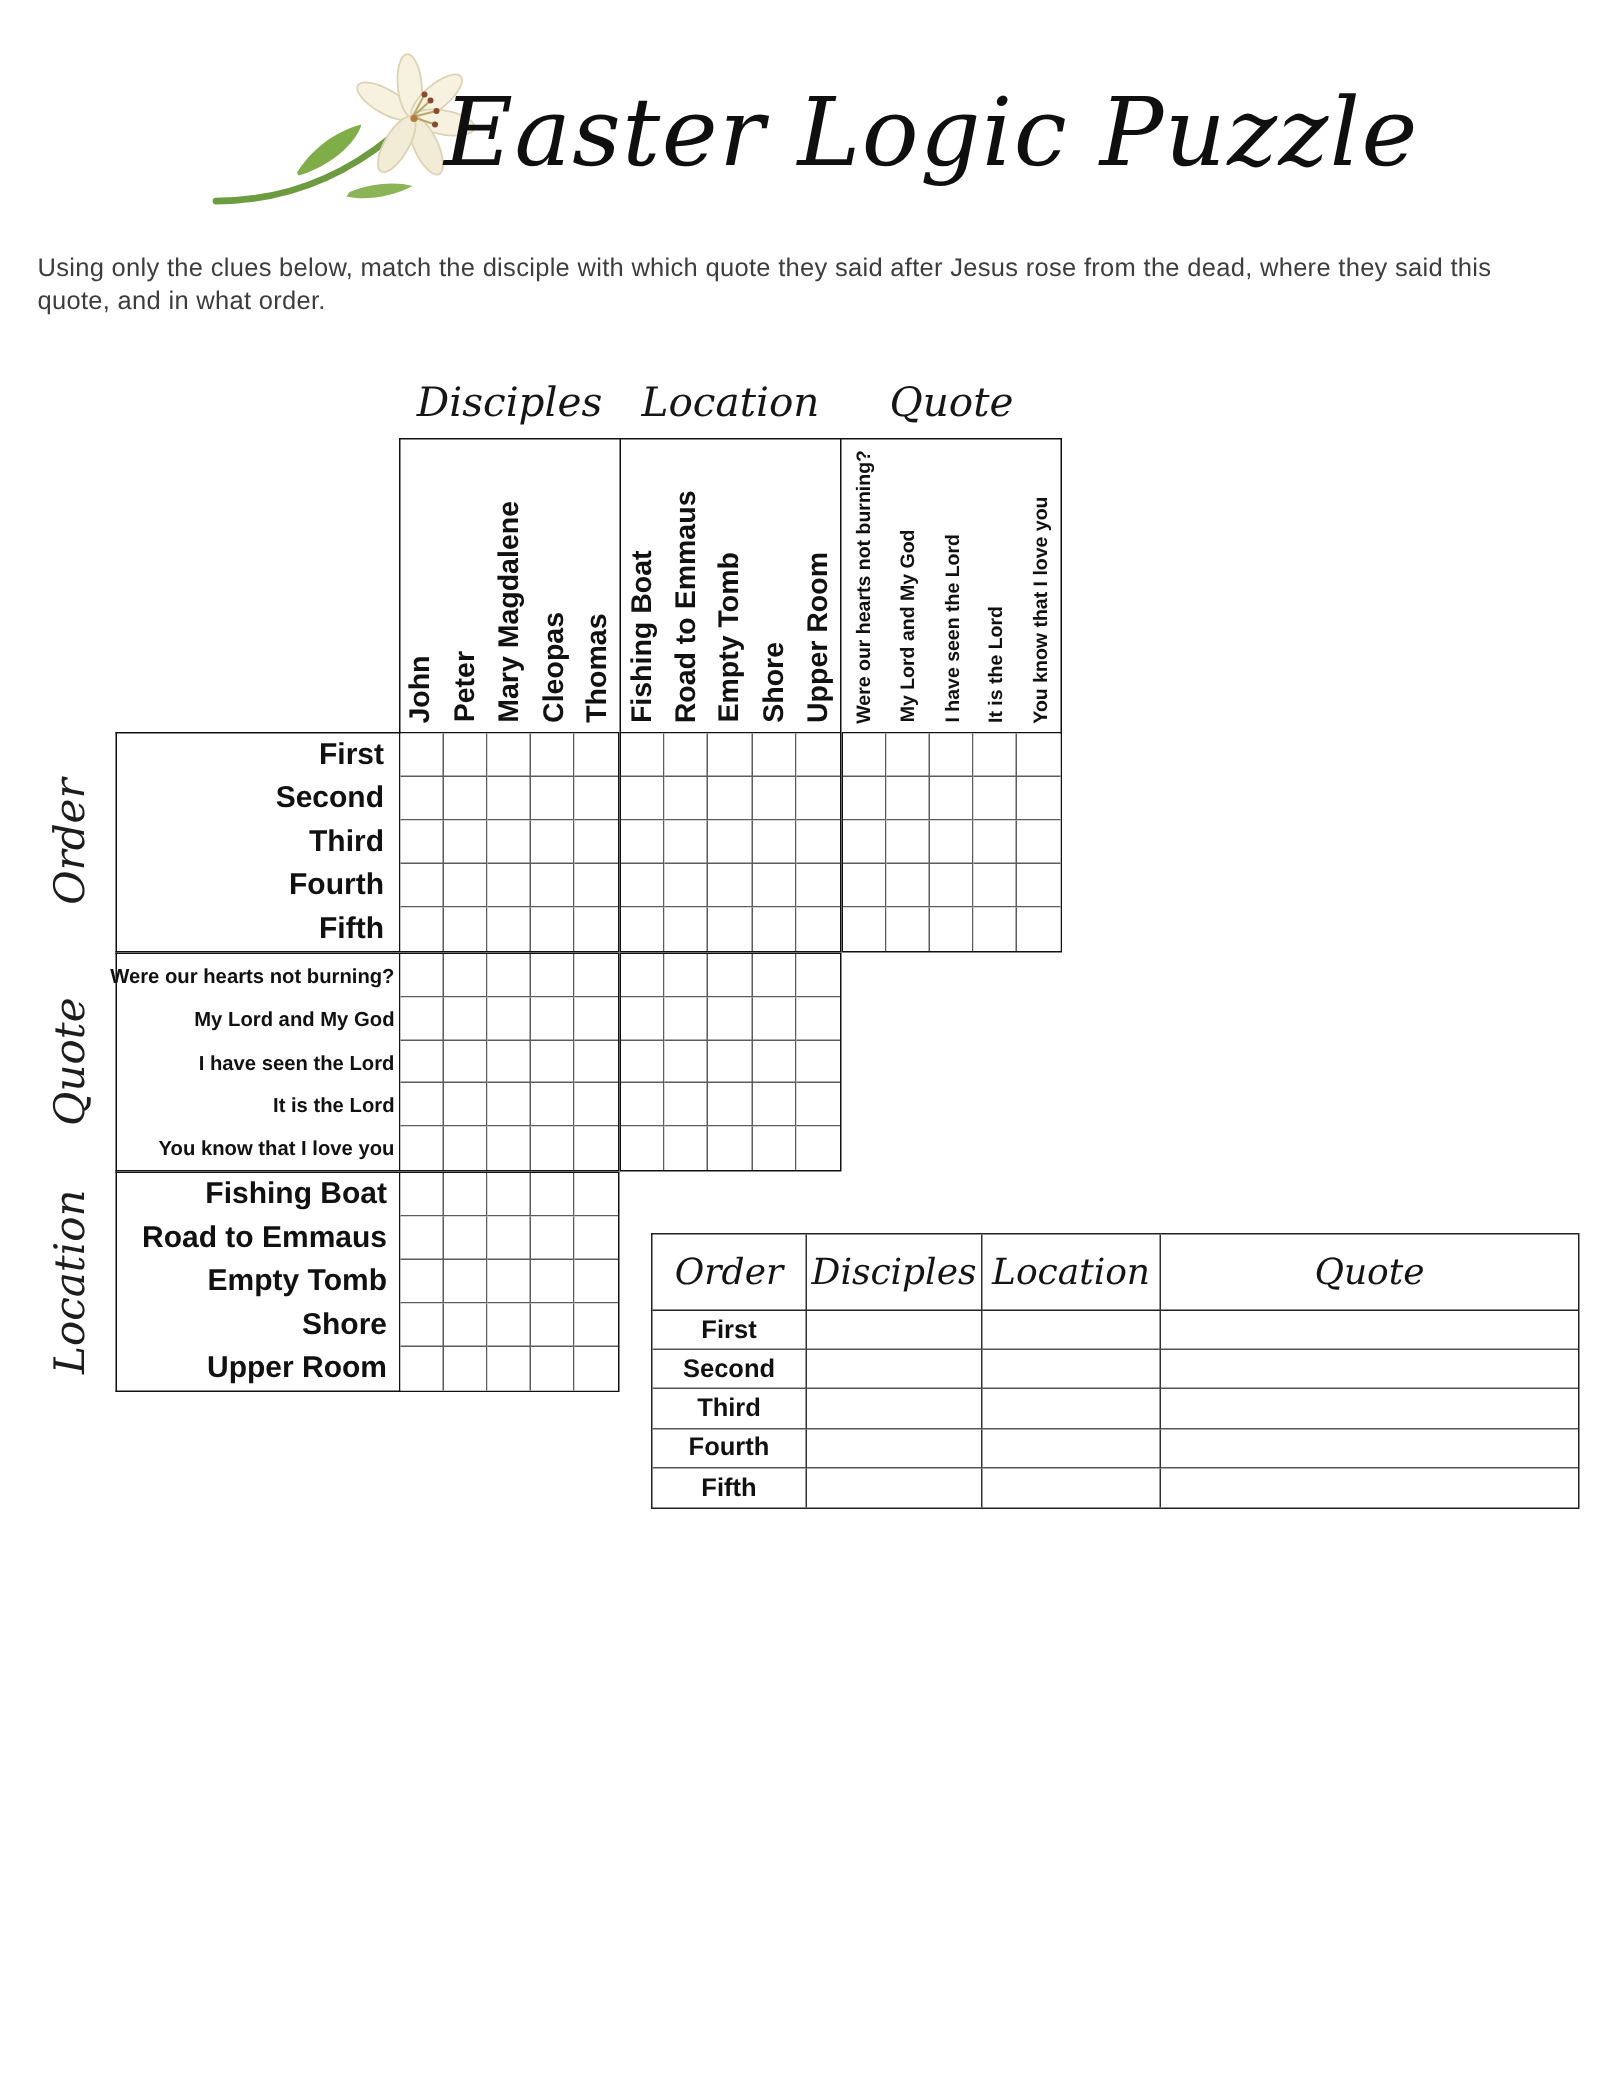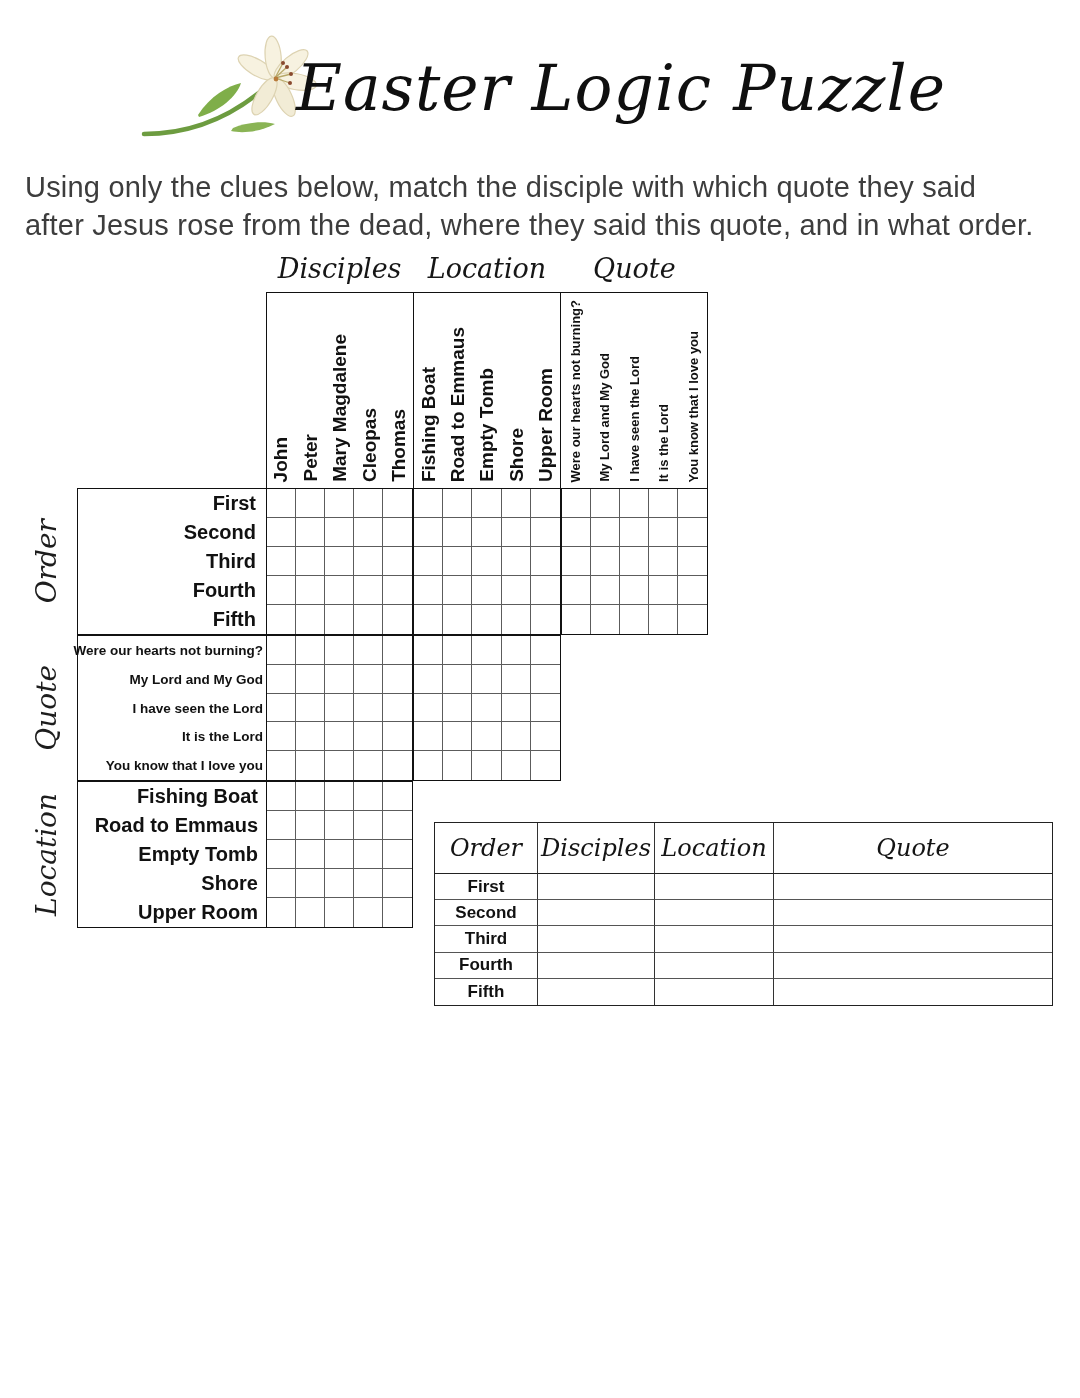--- a/index.html
+++ b/index.html
@@ -12,21 +12,21 @@
 
   
   #lily { position:absolute; left:138px; top:34px; }
   #title {
     position:absolute; left:296px; top:52px; width:560px;
     font-family:"DejaVu Serif", serif; font-style:italic;
     font-size:63px; font-weight:500; color:#0f0f0f; letter-spacing:1px; white-space:nowrap;
   }
   #instructions {
     position:absolute; left:25px; top:168px; width:1015px;
-    font-size:29px; line-height:1.32; color:#3d3d3d; letter-spacing:0.2px;
+    font-size:17px; line-height:1.32; color:#3d3d3d; letter-spacing:0.2px;
   }
 
   
   #puzzle { position:absolute; left:0; top:0; width:1080px; height:1398px; }
   .topLabel {
     position:absolute; text-align:center; font-size:27px; color:#161616;
     display:flex; align-items:flex-end; justify-content:center; white-space:nowrap;
   }
   .headerBox { position:absolute; border:1.6px solid #111; border-bottom:none; background:transparent; }
   .vsep { position:absolute; width:1.6px; background:#111; }

